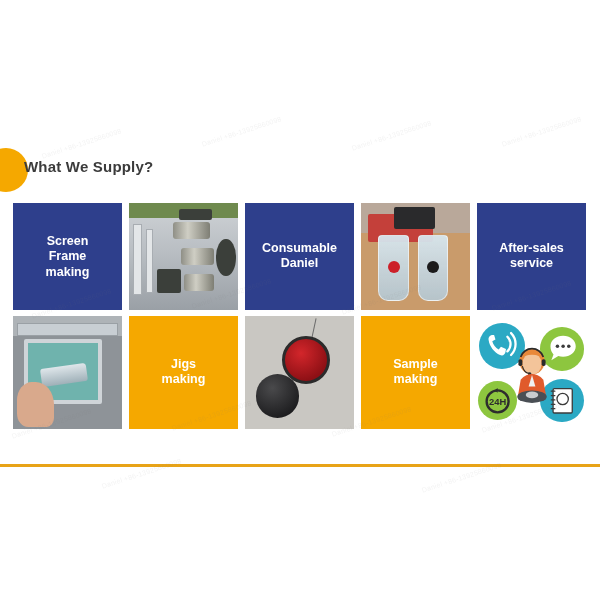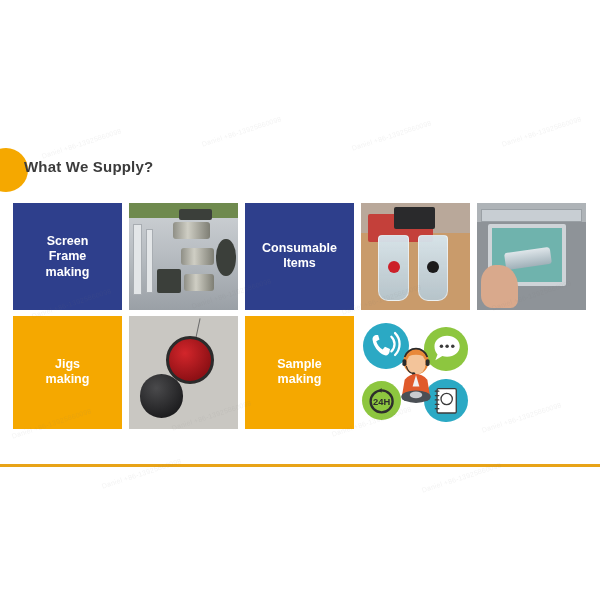--- a/index.html
+++ b/index.html
@@ -249,36 +249,40 @@
         <div class="cyl" style="left:50%;top:66%;width:28%;height:16%"></div>
         <div class="rail" style="left:4%;top:20%;width:8%;height:66%"></div>
         <div class="rail" style="left:16%;top:24%;width:6%;height:60%"></div>
         <div class="dark" style="left:80%;top:34%;width:18%;height:34%;border-radius:50%"></div>
         <div class="dark" style="left:26%;top:62%;width:22%;height:22%"></div>
       </div>
     </div>
 
     <div class="tile blue">
       <div class="tile-label">Consumable
-Items</div>
+Daniel</div>
     </div>
 
     <div class="tile">
       <div class="photo ph-cups">
         <div class="bgbox"></div>
         <div class="blackbox"></div>
         <div class="cup" style="left:16%">
           <div class="logo red"></div>
         </div>
         <div class="cup" style="left:52%">
           <div class="logo black"></div>
         </div>
       </div>
     </div>
 
+    <div class="tile blue">
+      <div class="tile-label">After-sales
+service</div>
+    </div>
 
     <div class="tile">
       <div class="photo ph-print">
         <div class="bar"></div>
         <div class="frame"></div>
         <div class="squeegee"></div>
         <div class="hand"></div>
       </div>
     </div>
 

